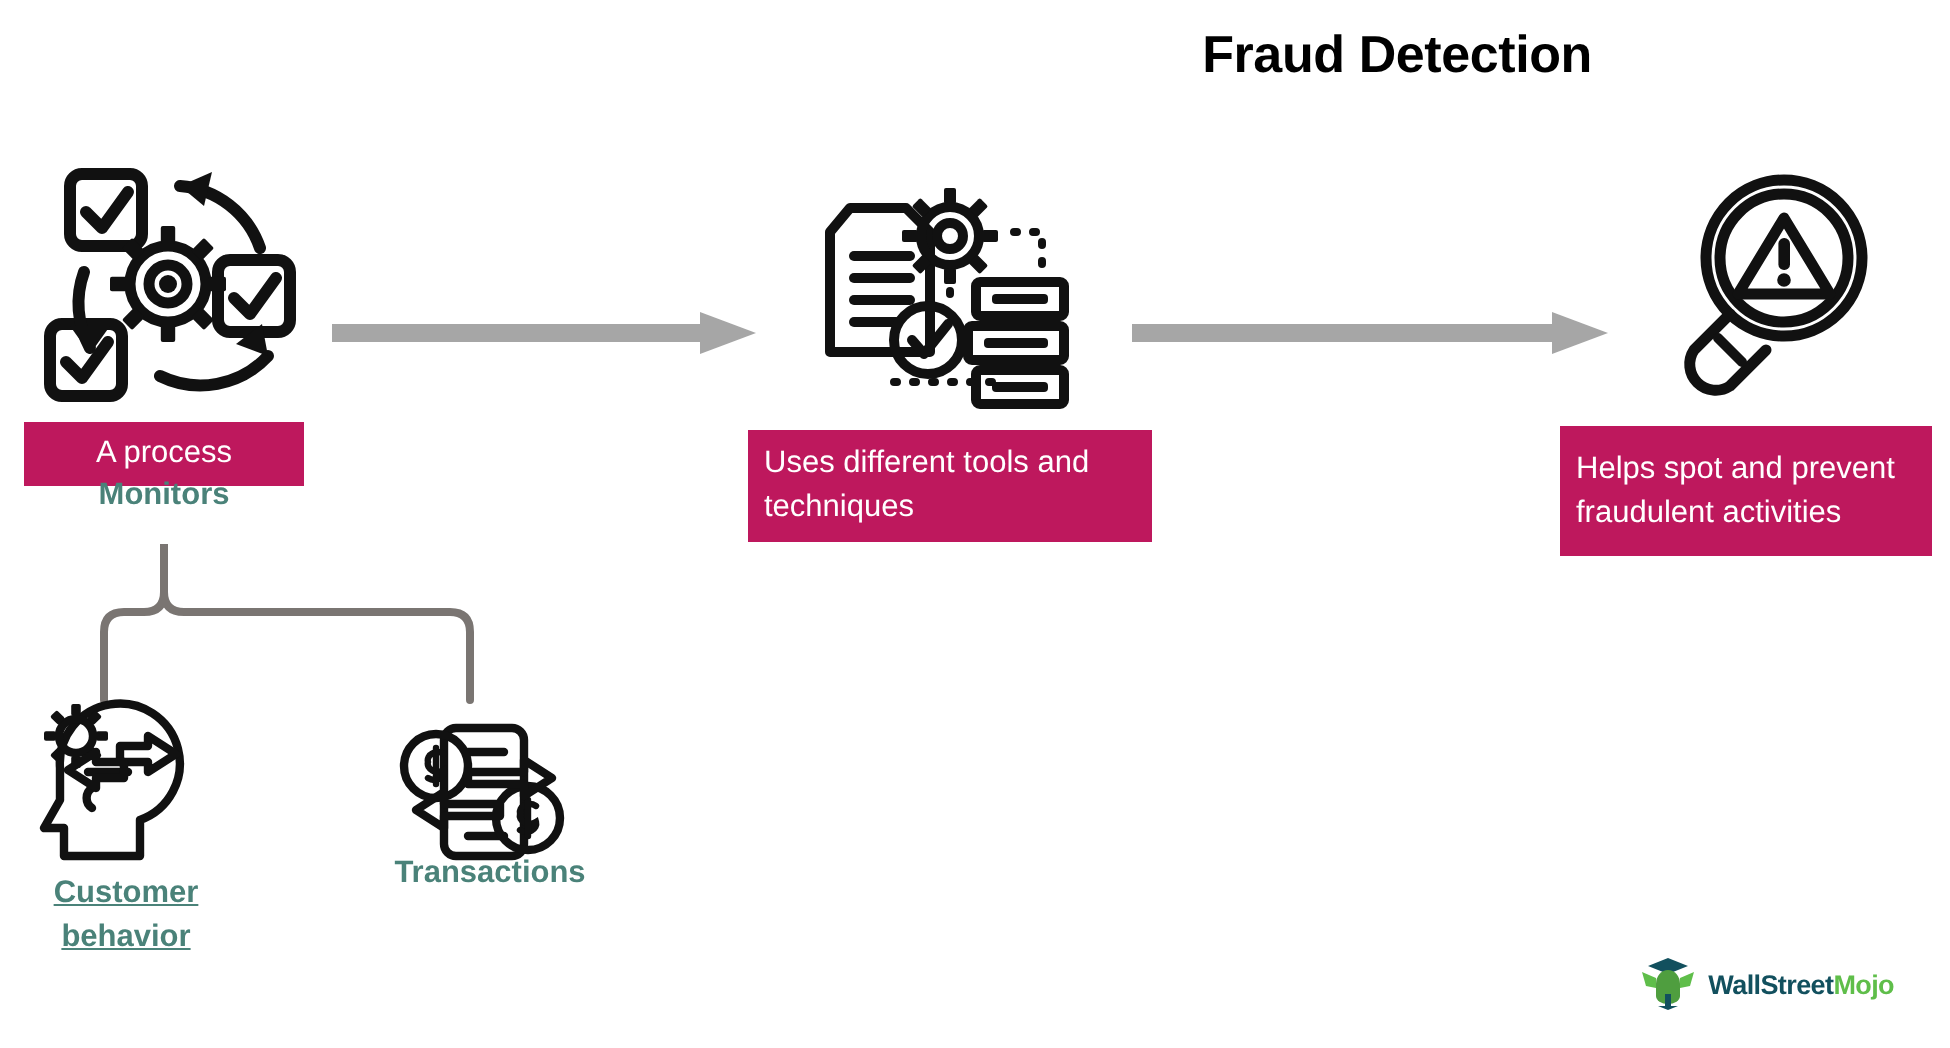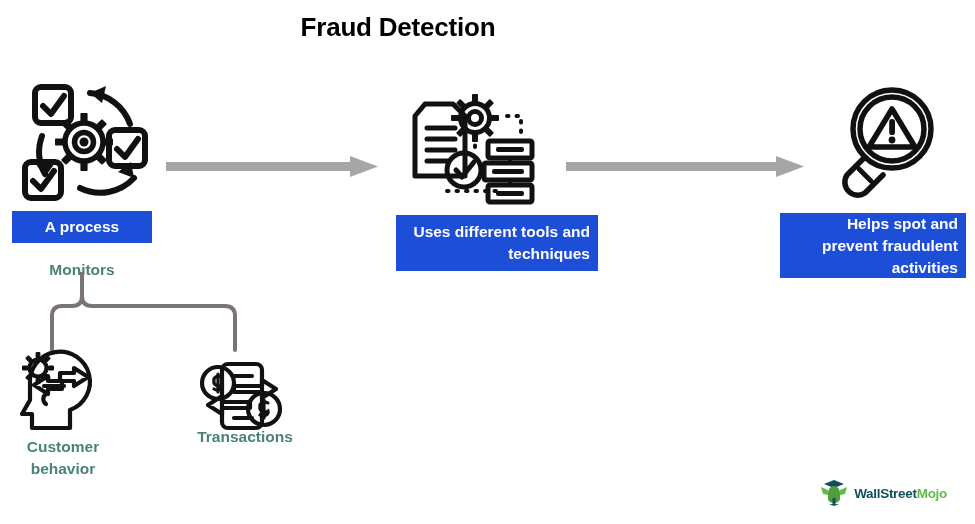--- a/index.html
+++ b/index.html
@@ -7,35 +7,35 @@
     width:975px; height:524px;
     background:#ffffff;
     font-family:"Liberation Sans", sans-serif;
     position:relative;
     overflow:hidden;
   }
 
   .title {
     position:absolute;
     top:12px; left:0; width:796px;
-    text-align:center;
+    text-align:right;
     font-size:26px;
     font-weight:bold;
     color:#000000;
     letter-spacing:-0.2px;
   }
   .stage-icon { position:absolute; }
   .label-box {
     position:absolute;
-    background:#1d4ed8;
+    background:#be185d;
     color:#ffffff;
-    font-weight:bold;
+    font-weight:normal;
     font-size:15.5px;
     line-height:1.42;
-    text-align:right;
+    text-align:left;
     display:flex;
     align-items:center;
     justify-content:center;
     padding:6px 8px;
   }
   .teal-text {
     position:absolute;
     color:#4a8279;
     font-weight:bold;
     font-size:15.5px;
@@ -101,21 +101,21 @@
     <g fill="#111">
       <polygon points="72,13 88,6 84,23"></polygon>
       <polygon points="116,98 100,92 113,82"></polygon>
       <polygon points="27,97 17,83 37,83"></polygon>
     </g>
   </svg>
 </div>
 <div class="label-box" style="left:12px; top:211px; width:140px; height:32px;">
   <span>A process</span>
 </div>
-<div class="teal-text" style="left:12px; top:259px; width:140px;">Monitors</div>
+<div class="teal-text" style="left:12px; top:237px; width:140px;">Monitors</div>
 
 <div class="arrow" style="left:166px; top:155px; width:214px; height:24px;">
   <svg width="214" height="24" viewBox="0 0 214 24">
     <rect x="0" y="7" width="188" height="9" fill="#a6a6a6"></rect>
     <polygon points="184,1 212,11.5 184,22" fill="#a6a6a6"></polygon>
   </svg>
 </div>
 
 <div class="stage-icon" style="left:403px; top:92px; width:135px; height:115px;">
   <svg width="135" height="115" viewBox="0 0 135 115">
@@ -167,21 +167,21 @@
       <rect x="93" y="55" width="28" height="5" rx="2"></rect>
       <rect x="89" y="77" width="32" height="5" rx="2"></rect>
       <rect x="93" y="99" width="28" height="5" rx="2"></rect>
     </g>
     <g fill="none" stroke="#111" stroke-width="4">
       <line x1="107" y1="66" x2="107" y2="71"></line>
       <line x1="107" y1="88" x2="107" y2="93"></line>
     </g>
   </svg>
 </div>
-<div class="label-box" style="left:396px; top:215px; width:202px; height:56px;">
+<div class="label-box" style="left:374px; top:215px; width:202px; height:56px;">
   <span>Uses different tools and techniques</span>
 </div>
 
 <div class="arrow" style="left:566px; top:155px; width:240px; height:24px;">
   <svg width="240" height="24" viewBox="0 0 240 24">
     <rect x="0" y="7" width="214" height="9" fill="#a6a6a6"></rect>
     <polygon points="210,1 238,11.5 210,22" fill="#a6a6a6"></polygon>
   </svg>
 </div>
 
@@ -239,21 +239,21 @@
         </g>
       </g>
     </g>
 
     <g fill="none" stroke="#111" stroke-width="4.2" stroke-linejoin="round">
       <path d="M48,25 L62,25 L62,20 L76,29 L62,38 L62,33 L48,33 Z"></path>
       <path d="M50,38 L36,38 L36,33 L22,42 L36,51 L36,46 L50,46 Z" transform="translate(0,-5)"></path>
     </g>
   </svg>
 </div>
-<div class="teal-text" style="left:0px; top:436px; width:126px;">Customer behavior</div>
+<div class="teal-text" style="left:0px; top:436px; width:126px;text-decoration:underline;">Customer behavior</div>
 
 <div class="stage-icon" style="left:196px; top:352px; width:92px; height:88px;">
   <svg width="92" height="88" viewBox="0 0 92 88">
     <g fill="none" stroke="#111" stroke-width="4.2" stroke-linecap="round" stroke-linejoin="round">
 
       <path d="M26,18 a6,6 0 0 1 6,-6 L60,12 a6,6 0 0 1 6,6 L66,70 a6,6 0 0 1 -6,6 L32,76 a6,6 0 0 1 -6,-6 Z"></path>
       <line x1="38" y1="24" x2="56" y2="24"></line>
       <line x1="38" y1="66" x2="56" y2="66"></line>
 
       <circle cx="22" cy="31" r="16"></circle>

